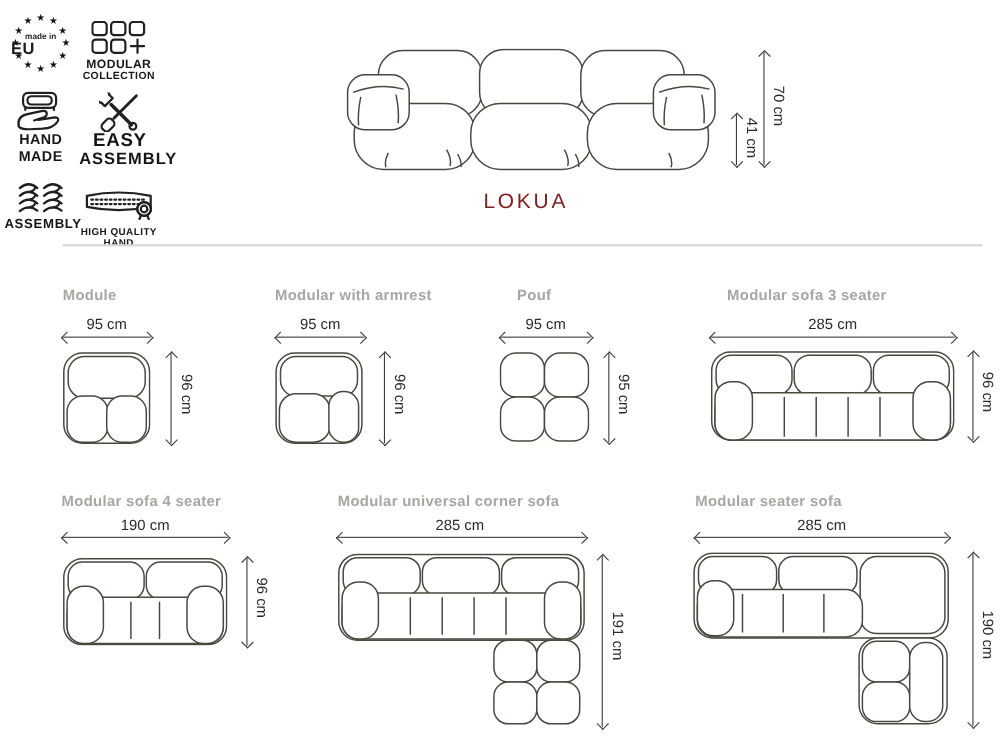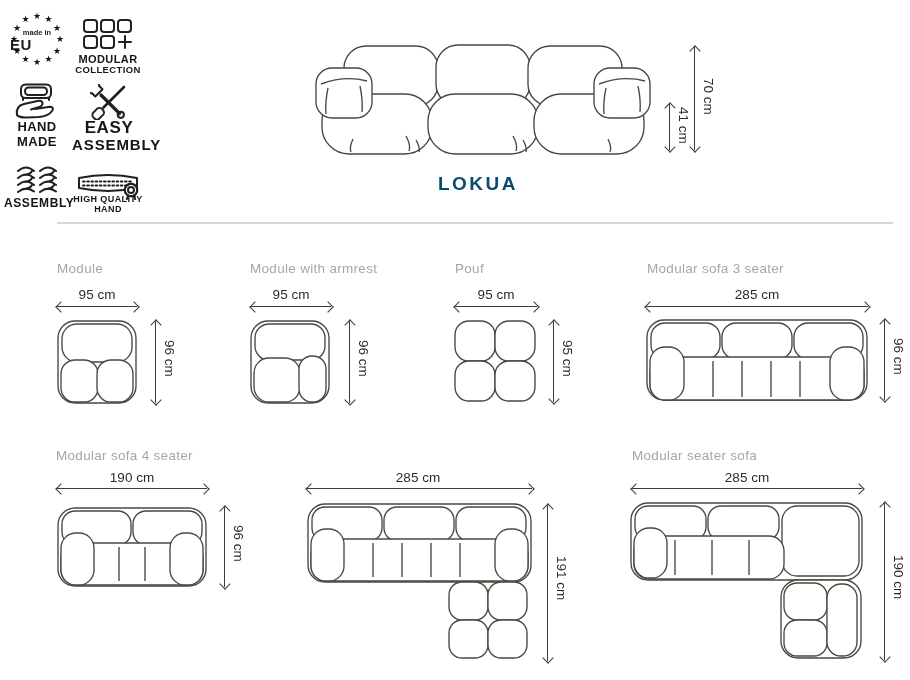--- a/index.html
+++ b/index.html
@@ -12,40 +12,40 @@
   
   .badge-ico{stroke:#20201e;fill:none;stroke-width:2;stroke-linecap:round;stroke-linejoin:round;}
   .badge-label{position:absolute;font-weight:bold;color:#161614;text-align:center;line-height:1.12;letter-spacing:.4px;}
   .eu-badge{position:absolute;left:10px;top:11px;width:54px;height:56px;}
   .eu-star{position:absolute;left:50%;top:50%;font-size:9px;line-height:0;color:#141412;
     transform:translate(-50%,-50%) rotate(var(--a)) translateY(-23px) rotate(calc(-1 * var(--a)));}
   .eu-madein{position:absolute;left:0;top:17px;width:100%;text-align:center;font-size:7.5px;font-weight:bold;}
   .eu-eu{position:absolute;left:0;top:25px;width:100%;text-align:left;font-size:15px;font-weight:bold;letter-spacing:.5px;}
 
   
-  .diag-title{position:absolute;font-size:13.5px;color:#a8a6a0;letter-spacing:.3px;white-space:nowrap;}
+  .diag-title{position:absolute;font-size:13.5px;color:#a8a6a0;letter-spacing:.3px;white-space:nowrap;font-weight:bold;}
   .dim-text{position:absolute;font-size:13.5px;color:#2b2b28;white-space:nowrap;}
   .dim-text.h{transform:translateX(-50%);}
   .dim-text.v{writing-mode:vertical-rl;}
 
   
   .dimline-h{position:absolute;height:0;border-top:1.3px solid #3b3b37;}
   .dimline-h::before,.dimline-h::after{content:"";position:absolute;width:7px;height:7px;top:-4.2px;}
   .dimline-h::before{left:-.5px;border-left:1.3px solid #3b3b37;border-bottom:1.3px solid #3b3b37;transform:rotate(45deg);}
   .dimline-h::after{right:-.5px;border-right:1.3px solid #3b3b37;border-top:1.3px solid #3b3b37;transform:rotate(45deg);}
   .dimline-v{position:absolute;width:0;border-left:1.3px solid #3b3b37;}
   .dimline-v::before,.dimline-v::after{content:"";position:absolute;width:7px;height:7px;left:-4.2px;}
   .dimline-v::before{top:-.5px;border-left:1.3px solid #3b3b37;border-top:1.3px solid #3b3b37;transform:rotate(45deg);}
   .dimline-v::after{bottom:-.5px;border-right:1.3px solid #3b3b37;border-bottom:1.3px solid #3b3b37;transform:rotate(45deg);}
 
   
   .draw{position:absolute;}
   .draw rect,.draw path,.draw circle{fill:#ffffff;stroke:#48483f;stroke-width:1.35;}
   .draw .seam{fill:none;}
-  .hero-title{position:absolute;font-size:19px;font-weight:bold;letter-spacing:2.5px;color:#0c4a6e;transform:translateX(-50%);}
+  .hero-title{position:absolute;font-size:19px;font-weight:normal;letter-spacing:2.5px;color:#7f1d1d;transform:translateX(-50%);}
 
   .divider{position:absolute;left:57px;top:222px;width:836px;height:2px;background:#d7d7d5;}
 
   .logo{position:absolute;left:12px;top:633px;font-size:29px;font-weight:bold;letter-spacing:-.5px;color:#1d1d1b;}
 </style>
 </head>
 <body>
 
 <div class="sheet">
 
@@ -123,21 +123,21 @@
     <g class="badge-ico" stroke-width="1.8">
       <path d="M3 8 q29 -6 58 0 v10 q-29 6 -58 0 z" fill="none"></path>
       <path d="M7 11.5 h50" stroke-dasharray="1.6 2.6" fill="none"></path>
       <path d="M7 15.5 h50" stroke-dasharray="1.6 2.6" fill="none"></path>
       <circle cx="55" cy="20" r="6.2" fill="#fff"></circle>
       <circle cx="55" cy="20" r="6.2" fill="none" stroke-dasharray="2.2 1.8"></circle>
       <circle cx="55" cy="20" r="3" fill="none"></circle>
       <path d="M52.2 25.5 l-1.4 3.6 M57.8 25.5 l1.4 3.6" fill="none"></path>
     </g>
   </svg>
-  <div class="badge-label" style="left:70px;top:194px;width:76px;font-size:9px">
+  <div class="badge-label" style="left:70px;top:206px;width:76px;font-size:9px">
     <div>HIGH QUALITY</div>
     <div>HAND</div>
   </div>
 
   <svg class="draw" style="left:308px;top:44px" width="350" height="112" viewBox="0 0 350 112">
     <rect x="36" y="2" width="94" height="60" rx="22"></rect>
     <rect x="128" y="1" width="94" height="61" rx="22"></rect>
     <rect x="220" y="2" width="94" height="60" rx="22"></rect>
     <rect x="14" y="50" width="110" height="60" rx="27"></rect>
     <rect x="120" y="50" width="110" height="60" rx="27"></rect>
@@ -161,45 +161,45 @@
   <div class="dimline-h" style="left:57px;top:306px;width:80px"></div>
   <svg class="draw" style="left:57px;top:320px" width="80" height="84" viewBox="0 0 80 84">
     <rect x="1" y="1" width="78" height="82" rx="17"></rect>
     <rect x="5" y="4" width="70" height="38" rx="15"></rect>
     <rect x="4" y="40" width="37" height="42" rx="14"></rect>
     <rect x="40" y="40" width="36" height="42" rx="14"></rect>
   </svg>
   <div class="dimline-v" style="left:155px;top:321px;height:82px"></div>
   <div class="dim-text v" style="left:162px;top:340px">96 cm</div>
 
-  <div class="diag-title" style="left:250px;top:261px">Module with armrest</div>
+  <div class="diag-title" style="left:250px;top:261px">Modular with armrest</div>
   <div class="dim-text h" style="left:291px;top:287px">95 cm</div>
   <div class="dimline-h" style="left:251px;top:306px;width:80px"></div>
   <svg class="draw" style="left:250px;top:320px" width="80" height="84" viewBox="0 0 80 84">
     <rect x="1" y="1" width="78" height="82" rx="17"></rect>
     <rect x="5" y="4" width="70" height="36" rx="14"></rect>
     <rect x="4" y="38" width="46" height="44" rx="15"></rect>
     <rect x="49" y="36" width="27" height="46" rx="13"></rect>
   </svg>
   <div class="dimline-v" style="left:349px;top:321px;height:82px"></div>
   <div class="dim-text v" style="left:356px;top:340px">96 cm</div>
 
-  <div class="diag-title" style="left:455px;top:261px">Pouf</div>
+  <div class="diag-title" style="left:470px;top:261px">Pouf</div>
   <div class="dim-text h" style="left:496px;top:287px">95 cm</div>
   <div class="dimline-h" style="left:455px;top:306px;width:82px"></div>
   <svg class="draw" style="left:454px;top:320px" width="82" height="82" viewBox="0 0 82 82">
     <rect x="1" y="1" width="40" height="40" rx="14"></rect>
     <rect x="41" y="1" width="40" height="40" rx="14"></rect>
     <rect x="1" y="41" width="40" height="40" rx="14"></rect>
     <rect x="41" y="41" width="40" height="40" rx="14"></rect>
   </svg>
   <div class="dimline-v" style="left:553px;top:321px;height:81px"></div>
   <div class="dim-text v" style="left:560px;top:340px">95 cm</div>
 
-  <div class="diag-title" style="left:647px;top:261px">Modular sofa 3 seater</div>
+  <div class="diag-title" style="left:661px;top:261px">Modular sofa 3 seater</div>
   <div class="dim-text h" style="left:757px;top:287px">285 cm</div>
   <div class="dimline-h" style="left:646px;top:306px;width:222px"></div>
   <svg class="draw" style="left:646px;top:319px" width="222" height="82" viewBox="0 0 222 82">
     <rect x="1" y="1" width="220" height="80" rx="17"></rect>
     <rect x="5" y="4" width="69" height="36" rx="14"></rect>
     <rect x="76" y="4" width="70" height="36" rx="14"></rect>
     <rect x="148" y="4" width="69" height="36" rx="14"></rect>
     <rect x="4" y="38" width="214" height="43" rx="15"></rect>
     <path class="seam" d="M67 42 v36 M96 42 v36 M125 42 v36 M154 42 v36"></path>
     <rect x="4" y="28" width="34" height="53" rx="15"></rect>
@@ -216,20 +216,21 @@
     <rect x="5" y="4" width="69" height="34" rx="13"></rect>
     <rect x="76" y="4" width="69" height="34" rx="13"></rect>
     <rect x="4" y="36" width="142" height="42" rx="15"></rect>
     <path class="seam" d="M62 40 v34 M88 40 v34"></path>
     <rect x="4" y="26" width="33" height="52" rx="15"></rect>
     <rect x="113" y="26" width="33" height="52" rx="15"></rect>
   </svg>
   <div class="dimline-v" style="left:224px;top:507px;height:80px"></div>
   <div class="dim-text v" style="left:231px;top:525px">96 cm</div>
 
+  <div class="diag-title" style="left:307px;top:448px">Modular universal corner sofa</div>
   <div class="dim-text h" style="left:418px;top:470px">285 cm</div>
   <div class="dimline-h" style="left:307px;top:488px;width:225px"></div>
   <svg class="draw" style="left:307px;top:503px" width="226" height="158" viewBox="0 0 226 158">
     <rect x="1" y="1" width="223" height="78" rx="17"></rect>
     <rect x="5" y="4" width="70" height="34" rx="13"></rect>
     <rect x="77" y="4" width="70" height="34" rx="13"></rect>
     <rect x="149" y="4" width="70" height="34" rx="13"></rect>
     <rect x="4" y="36" width="217" height="42" rx="15"></rect>
     <path class="seam" d="M66 40 v34 M95 40 v34 M124 40 v34 M153 40 v34"></path>
     <rect x="4" y="26" width="33" height="52" rx="15"></rect>

